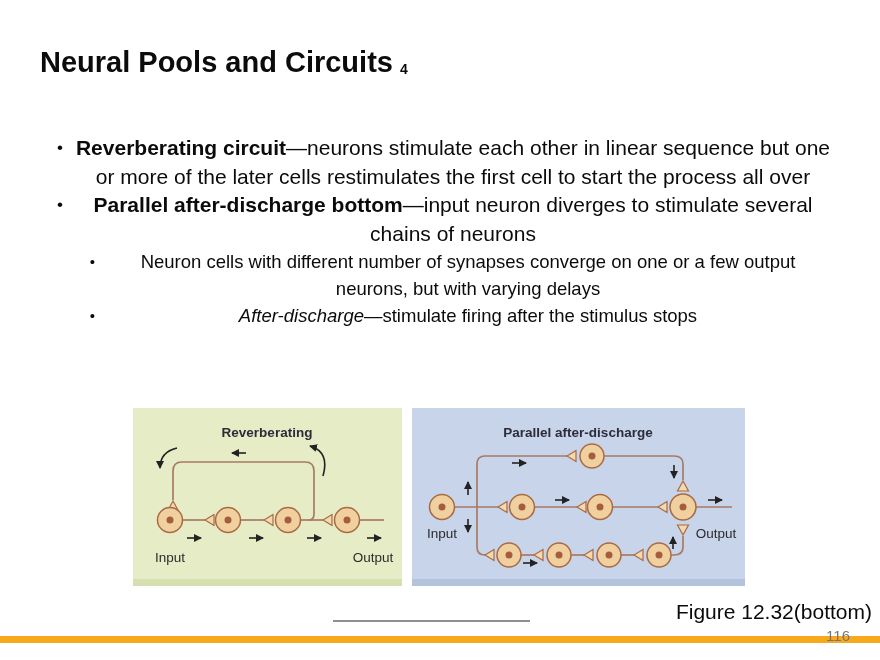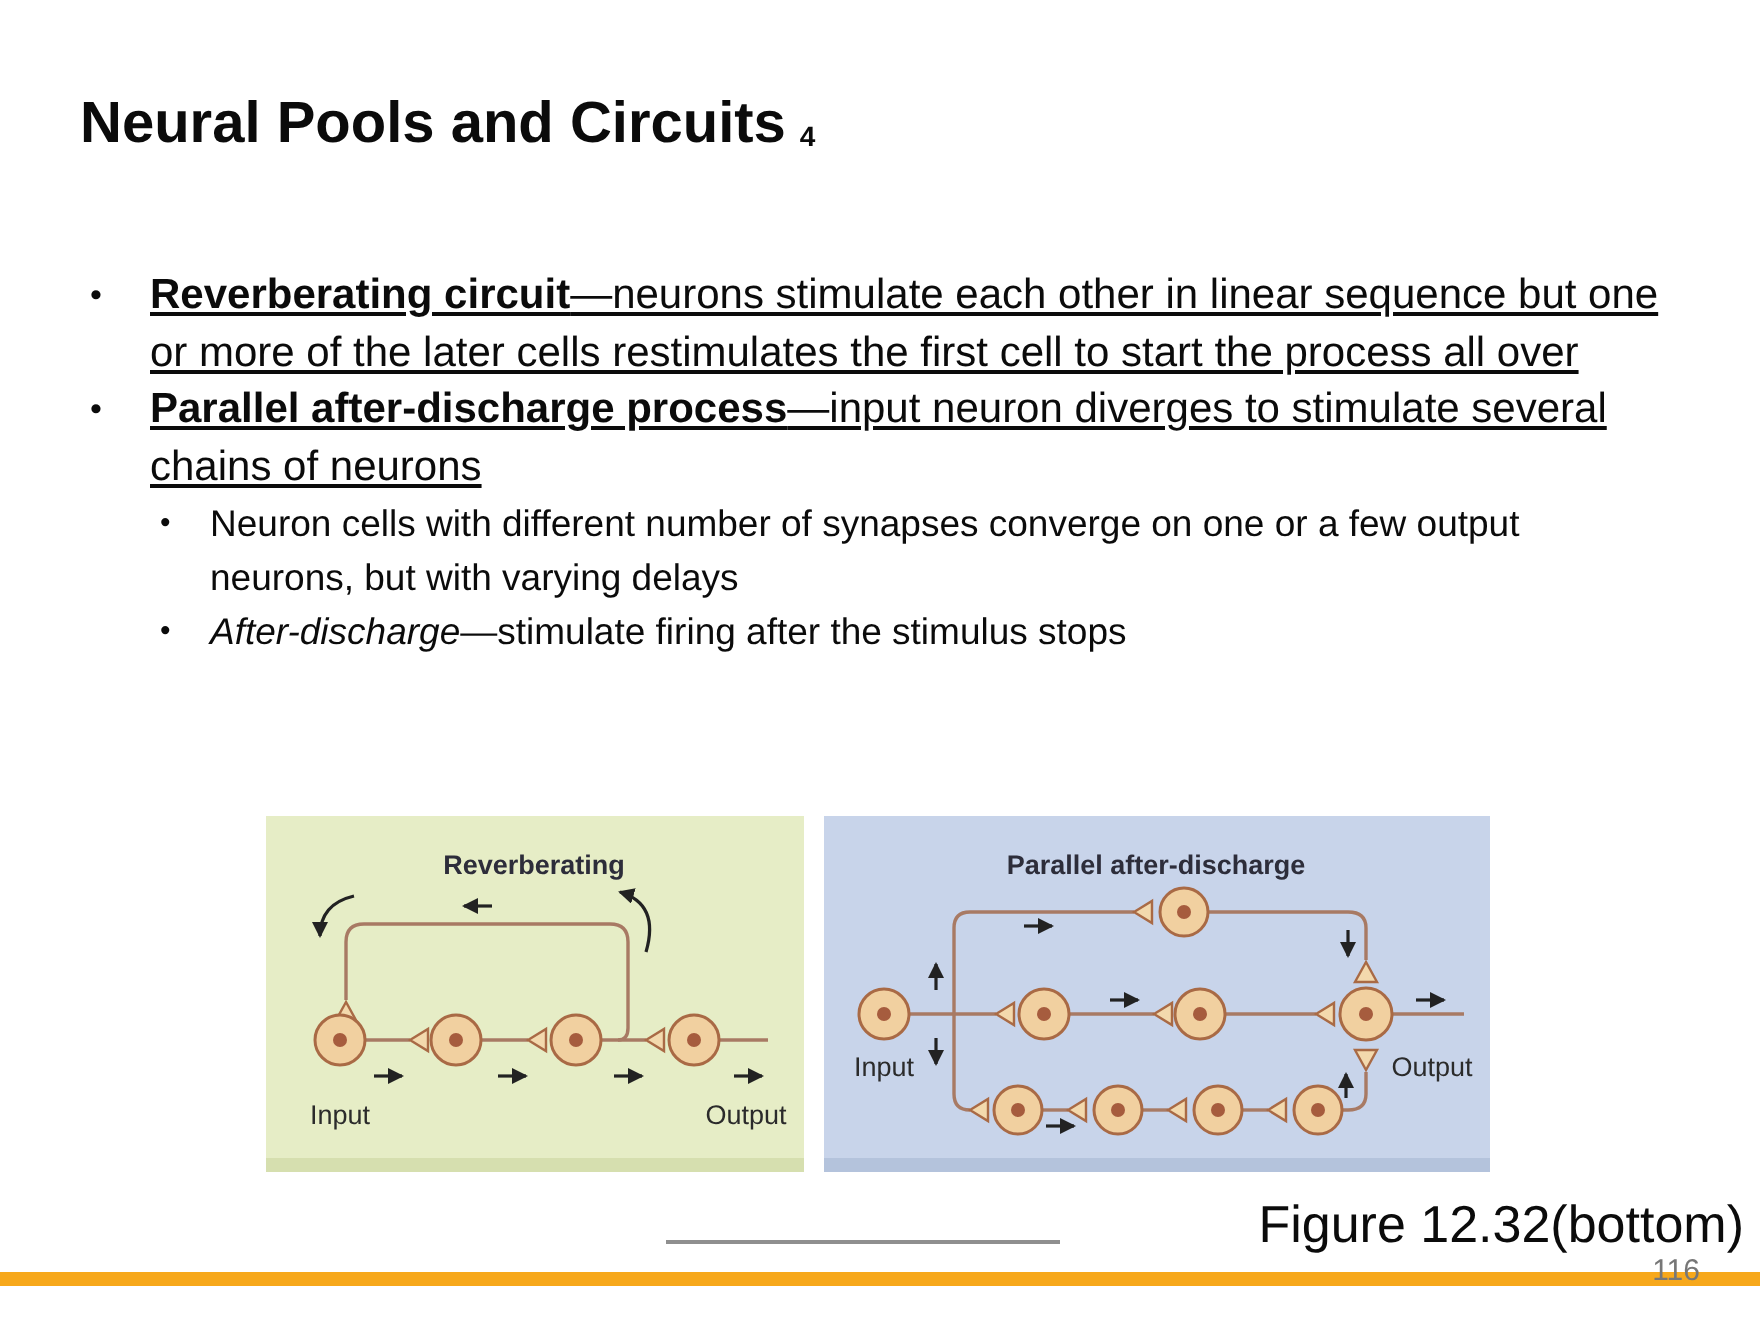--- a/index.html
+++ b/index.html
@@ -1,35 +1,35 @@
 <!DOCTYPE html>
 <html style="--c-accent-bar: #F7A81B; --c-fig-green-bg: #E6EDC6; --c-fig-green-edge: #D6DFAF; --c-fig-blue-bg: #C8D4EA; --c-fig-blue-edge: #B4C3DC; --c-neuron-fill: #F1D0A0; --c-neuron-stroke: #A96A45; --c-neuron-dot: #A65C3E; --c-axon: #A87A64; --c-synapse-fill: #F3D9AD; --c-arrow-black: #222222; --c-fig-title: #2D2D3A; --c-fig-label: #2B2B2B;"><head>
 <meta charset="utf-8">
 <style>
   html,body { margin:0; padding:0; background:#ffffff; }
   .slide {
     position:relative; width:880px; height:660px; background:#ffffff;
-    font-family:"Liberation Sans", sans-serif; color:#0b0b0b; overflow:hidden;
+    font-family:"Liberation Sans", sans-serif; color:#0b0b0b; overflow:hidden;text-align:center;
   }
   
   .title {
     position:absolute; left:40px; top:46px; margin:0;
     font-size:29px; font-weight:bold; line-height:32px; letter-spacing:0;
   }
   .title-idx { font-size:14px; font-weight:bold; margin-left:7px; position:relative; top:2px; }
   
   .bodytext { position:absolute; left:40px; top:131px; }
   .intro { font-size:21px; line-height:29px; }
   .li { display:flex; }
   .li.first { margin-top:3px; }
   .l1 { font-size:21px; line-height:28.5px; }
   .l2 { font-size:18.5px; line-height:27px; }
   .dot1 { width:30px; padding-left:5px; flex:none; font-size:17px; }
   .dot2 { width:25px; margin-left:40px; flex:none; font-size:15px; }
-  .txt1 { width:756px;text-decoration:underline; }
+  .txt1 { width:756px; }
   .txt2 { width:726px; }
   
   .fig { position:absolute; top:408px; }
   .figL { left:133px; }
   .figR { left:412px; }
   .bgG   { fill:var(--c-fig-green-bg,#E6EDC6); }
   .edgeG { fill:var(--c-fig-green-edge,#D6DFAF); }
   .bgB   { fill:var(--c-fig-blue-bg,#C8D4EA); }
   .edgeB { fill:var(--c-fig-blue-edge,#B4C3DC); }
   .ftitle { font-family:"Liberation Sans",sans-serif; font-size:13.5px; font-weight:bold;
@@ -37,42 +37,42 @@
   .flabel { font-family:"Liberation Sans",sans-serif; font-size:13.5px;
             fill:var(--c-fig-label,#2B2B2B); text-anchor:middle; }
   .ax   { stroke:var(--c-axon,#A87A64); stroke-width:1.7; fill:none; }
   .syn  { fill:var(--c-synapse-fill,#F3D9AD); stroke:var(--c-neuron-stroke,#A96A45); stroke-width:1.2; }
   .cell { fill:var(--c-neuron-fill,#F1D0A0); stroke:var(--c-neuron-stroke,#A96A45); stroke-width:1.5; }
   .nd   { fill:var(--c-neuron-dot,#A65C3E); }
   .barr { stroke:var(--c-arrow-black,#222222); stroke-width:1.6; fill:none; }
   .ahead{ fill:var(--c-arrow-black,#222222); }
   
   .blankline { position:absolute; left:333px; top:620px; width:197px; border-top:2px solid #8f8f8f; }
-  .caption { position:absolute; right:8px; top:599px; font-size:26px; line-height:26px; }
+  .caption { position:absolute; right:8px; top:599px; font-size:21px; line-height:26px; }
   .accentbar { position:absolute; left:0; top:636px; width:880px; height:7px;
                background:var(--c-accent-bar,#F7A81B); }
   .pagenum { position:absolute; right:30px; top:627px; font-size:15px; color:#777; }
 </style>
 </head>
 <body>
 
 <div class="slide">
 
   <h1 class="title"><span>Neural Pools and Circuits</span><span class="title-idx">4</span></h1>
 
   <div class="bodytext">
 
     <div class="li l1 first">
       <span class="dot1">•</span>
       <div class="txt1"><b>Reverberating circuit</b><span>—neurons stimulate each other in linear sequence but one or more of the later cells restimulates the first cell to start the process all over</span></div>
     </div>
 
     <div class="li l1">
       <span class="dot1">•</span>
-      <div class="txt1"><b>Parallel after-discharge process</b><span>—input neuron diverges to stimulate several chains of neurons</span></div>
+      <div class="txt1"><b>Parallel after-discharge bottom</b><span>—input neuron diverges to stimulate several chains of neurons</span></div>
     </div>
 
     <div class="li l2">
       <span class="dot2">•</span>
       <div class="txt2">Neuron cells with different number of synapses converge on one or a few output neurons, but with varying delays</div>
     </div>
 
     <div class="li l2">
       <span class="dot2">•</span>
       <div class="txt2"><i>After-discharge</i><span>—stimulate firing after the stimulus stops</span></div>

